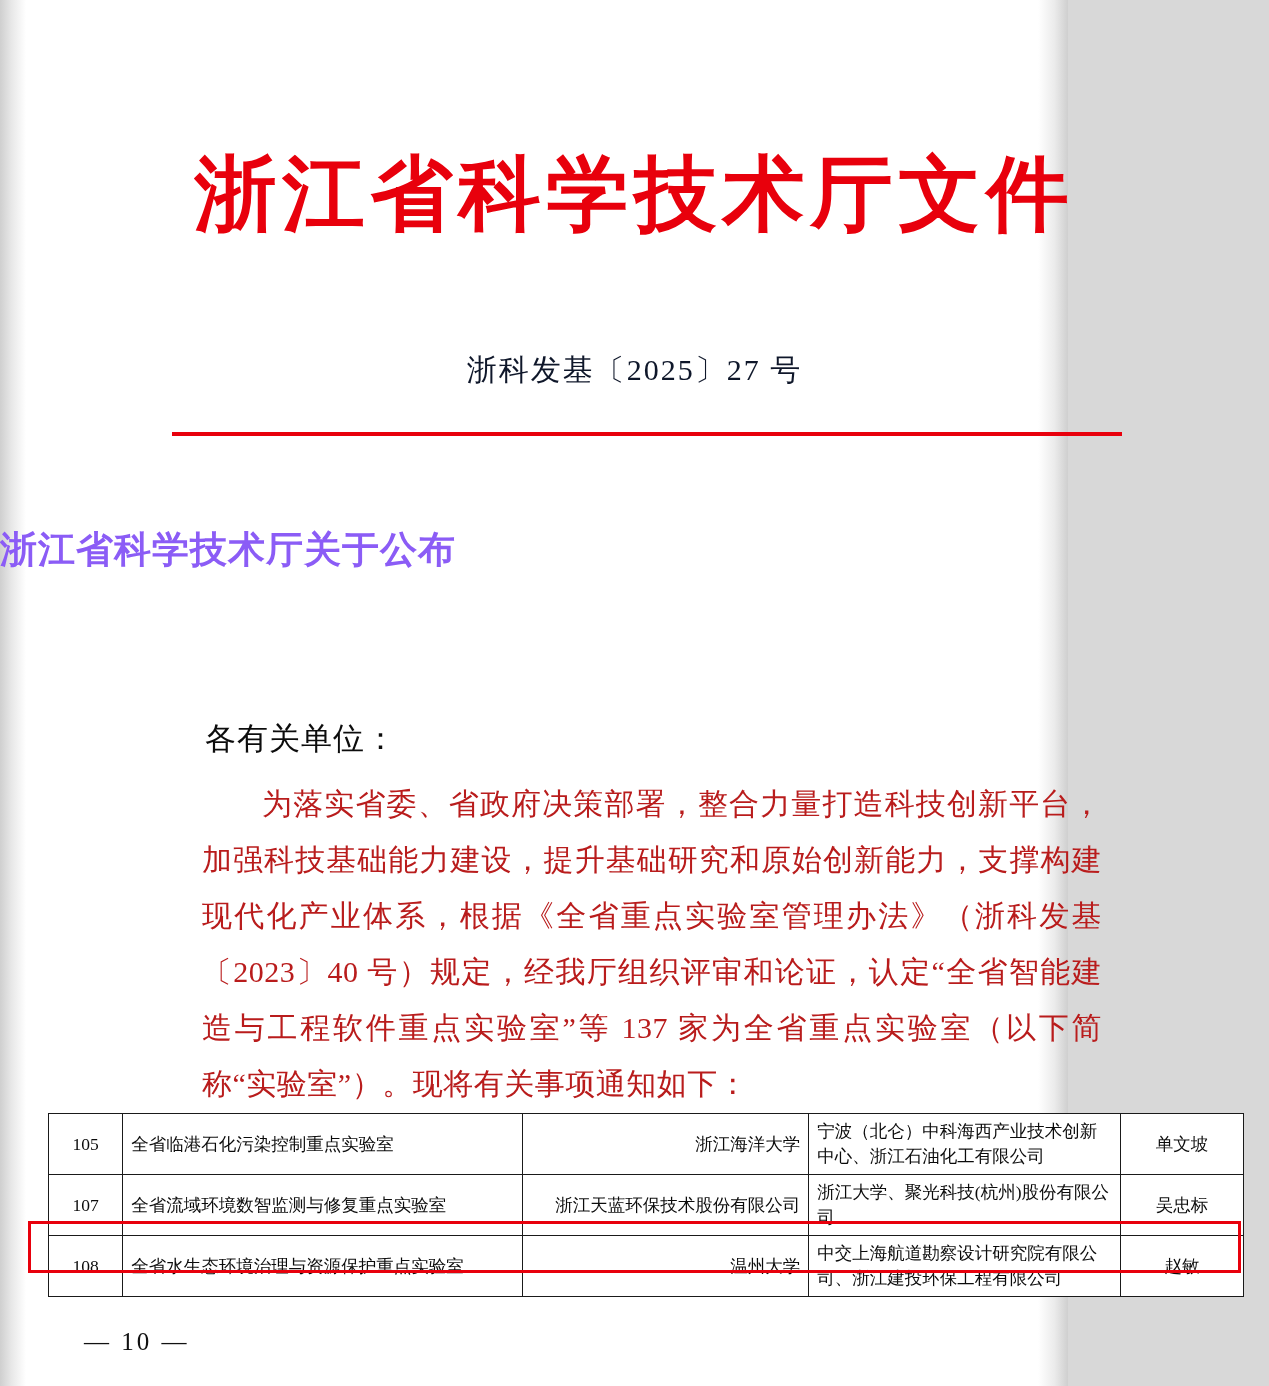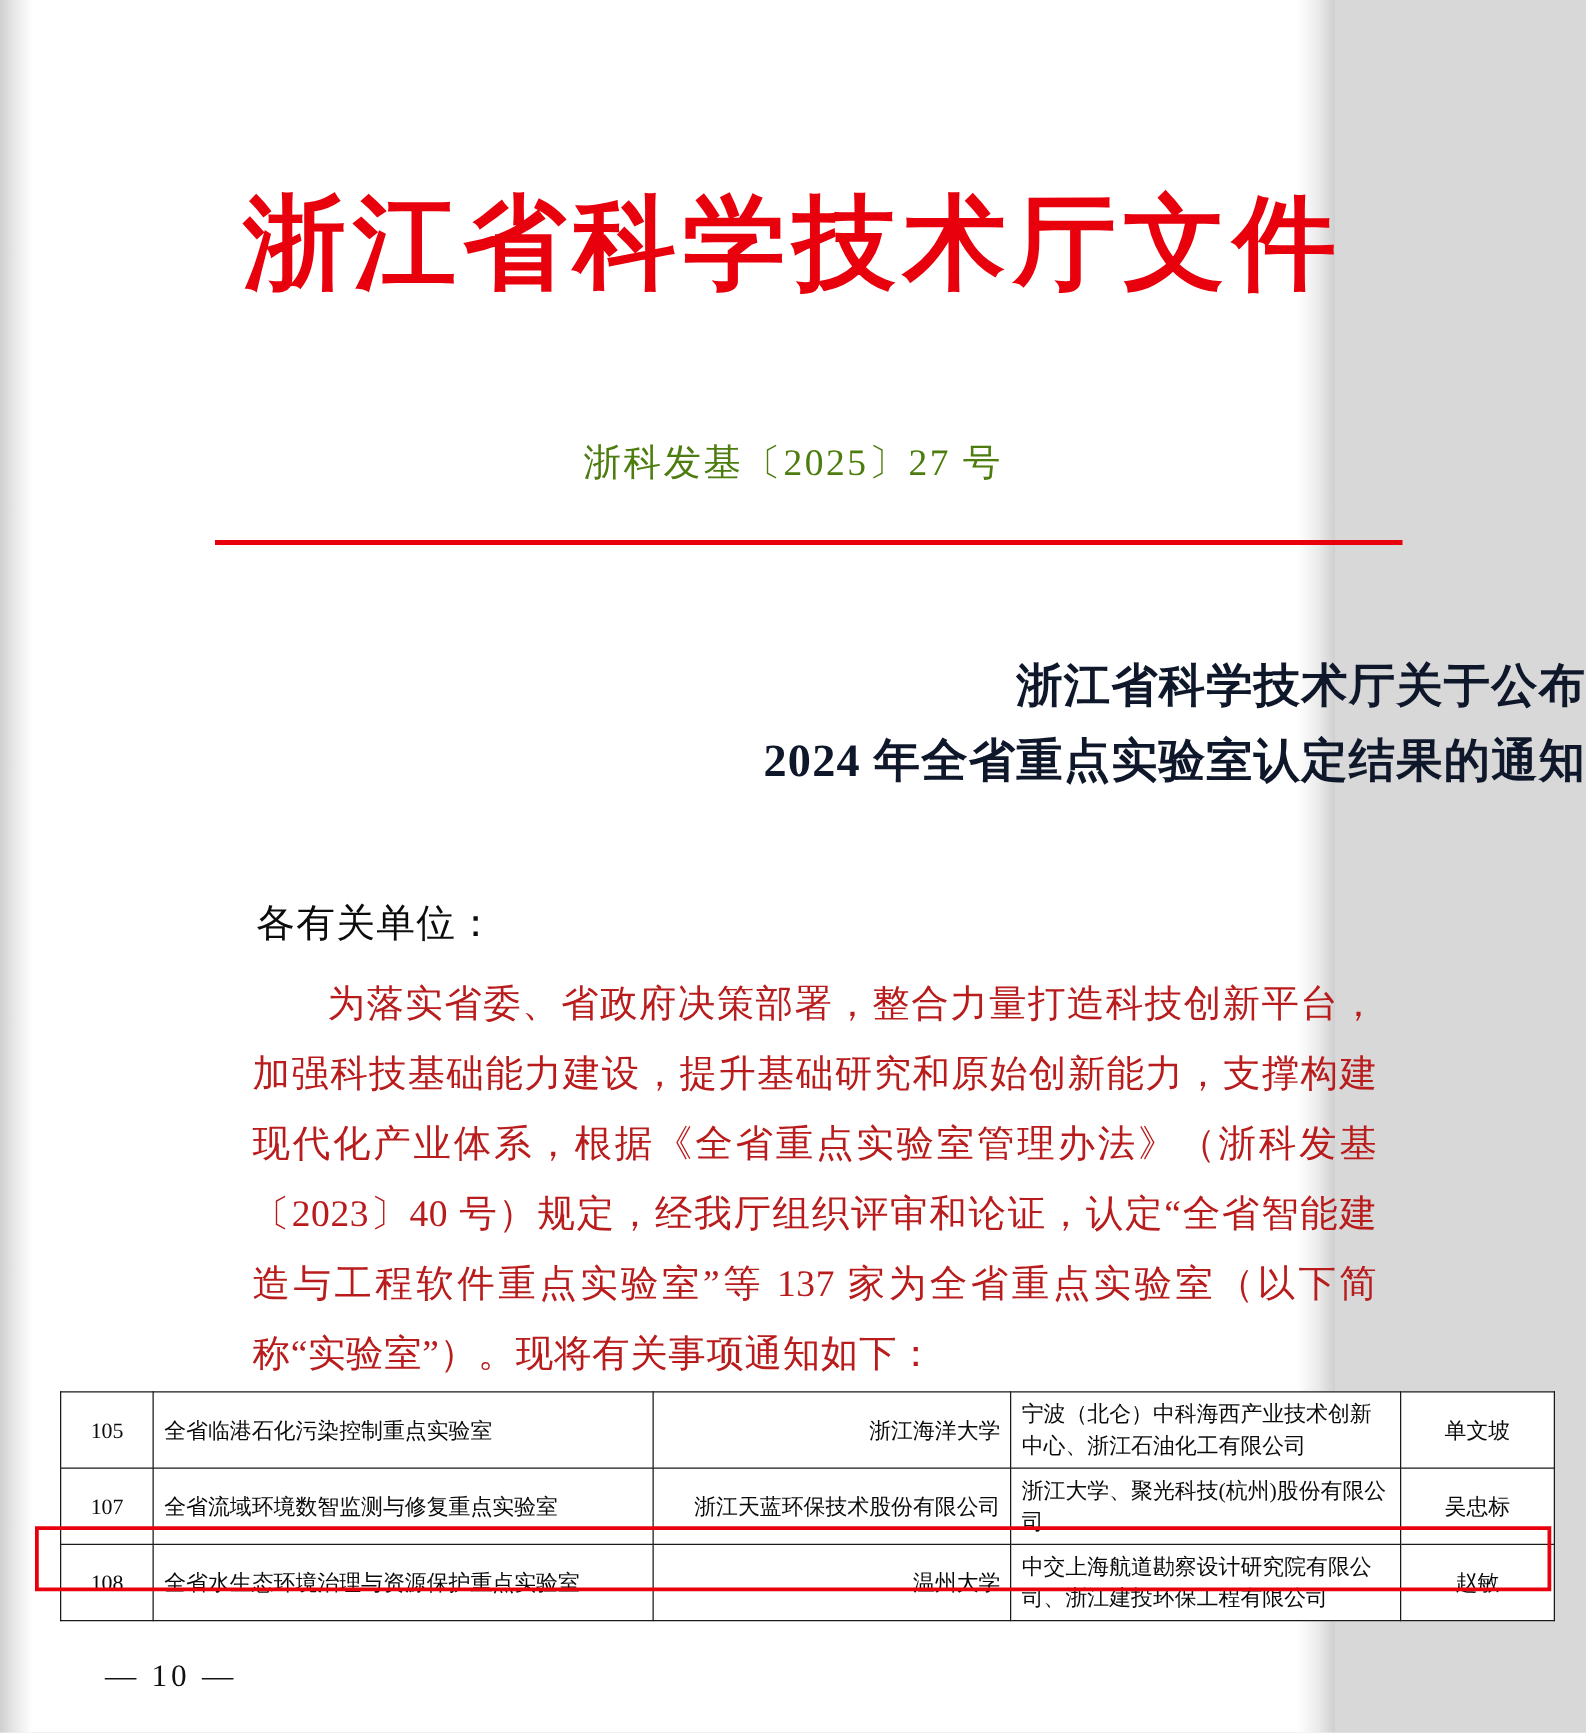--- a/index.html
+++ b/index.html
@@ -51,42 +51,42 @@
   }
 
   .doc-number {
     position: absolute;
     left: 0;
     top: 350px;
     width: 1269px;
     text-align: center;
     font-size: 30px;
     letter-spacing: 2px;
-    color: #4d7c0f;
+    color: #0f172a;
   }
 
   .red-rule {
     position: absolute;
     left: 172px;
     top: 432px;
     width: 950px;
     height: 4px;
     background: #e8000c;
   }
 
   .notice-title {
     position: absolute;
     left: 0;
     top: 520px;
     width: 1269px;
-    text-align: right;
+    text-align: left;
     font-weight: bold;
     font-size: 37px;
     line-height: 60px;
-    color: #0f172a;
+    color: #8b5cf6;
     letter-spacing: 1px;
   }
 
   .salutation {
     position: absolute;
     left: 205px;
     top: 718px;
     font-size: 31px;
     color: #0c0c0c;
     letter-spacing: 1px;
@@ -159,21 +159,20 @@
   <div class="edge-right"></div>
 
   <div class="doc-title">浙江省科学技术厅文件</div>
 
   <div class="doc-number">浙科发基〔2025〕27 号</div>
 
   <div class="red-rule"></div>
 
   <div class="notice-title">
     <div>浙江省科学技术厅关于公布</div>
-    <div>2024 年全省重点实验室认定结果的通知</div>
   </div>
 
   <div class="salutation">各有关单位：</div>
 
   <div class="body-text">为落实省委、省政府决策部署，整合力量打造科技创新平台，加强科技基础能力建设，提升基础研究和原始创新能力，支撑构建现代化产业体系，根据《全省重点实验室管理办法》（浙科发基〔2023〕40 号）规定，经我厅组织评审和论证，认定“全省智能建造与工程软件重点实验室”等 137 家为全省重点实验室（以下简称“实验室”）。现将有关事项通知如下：</div>
 
   <table class="tbl">
     <tbody>
       <tr>
         <td class="c-no">105</td>

